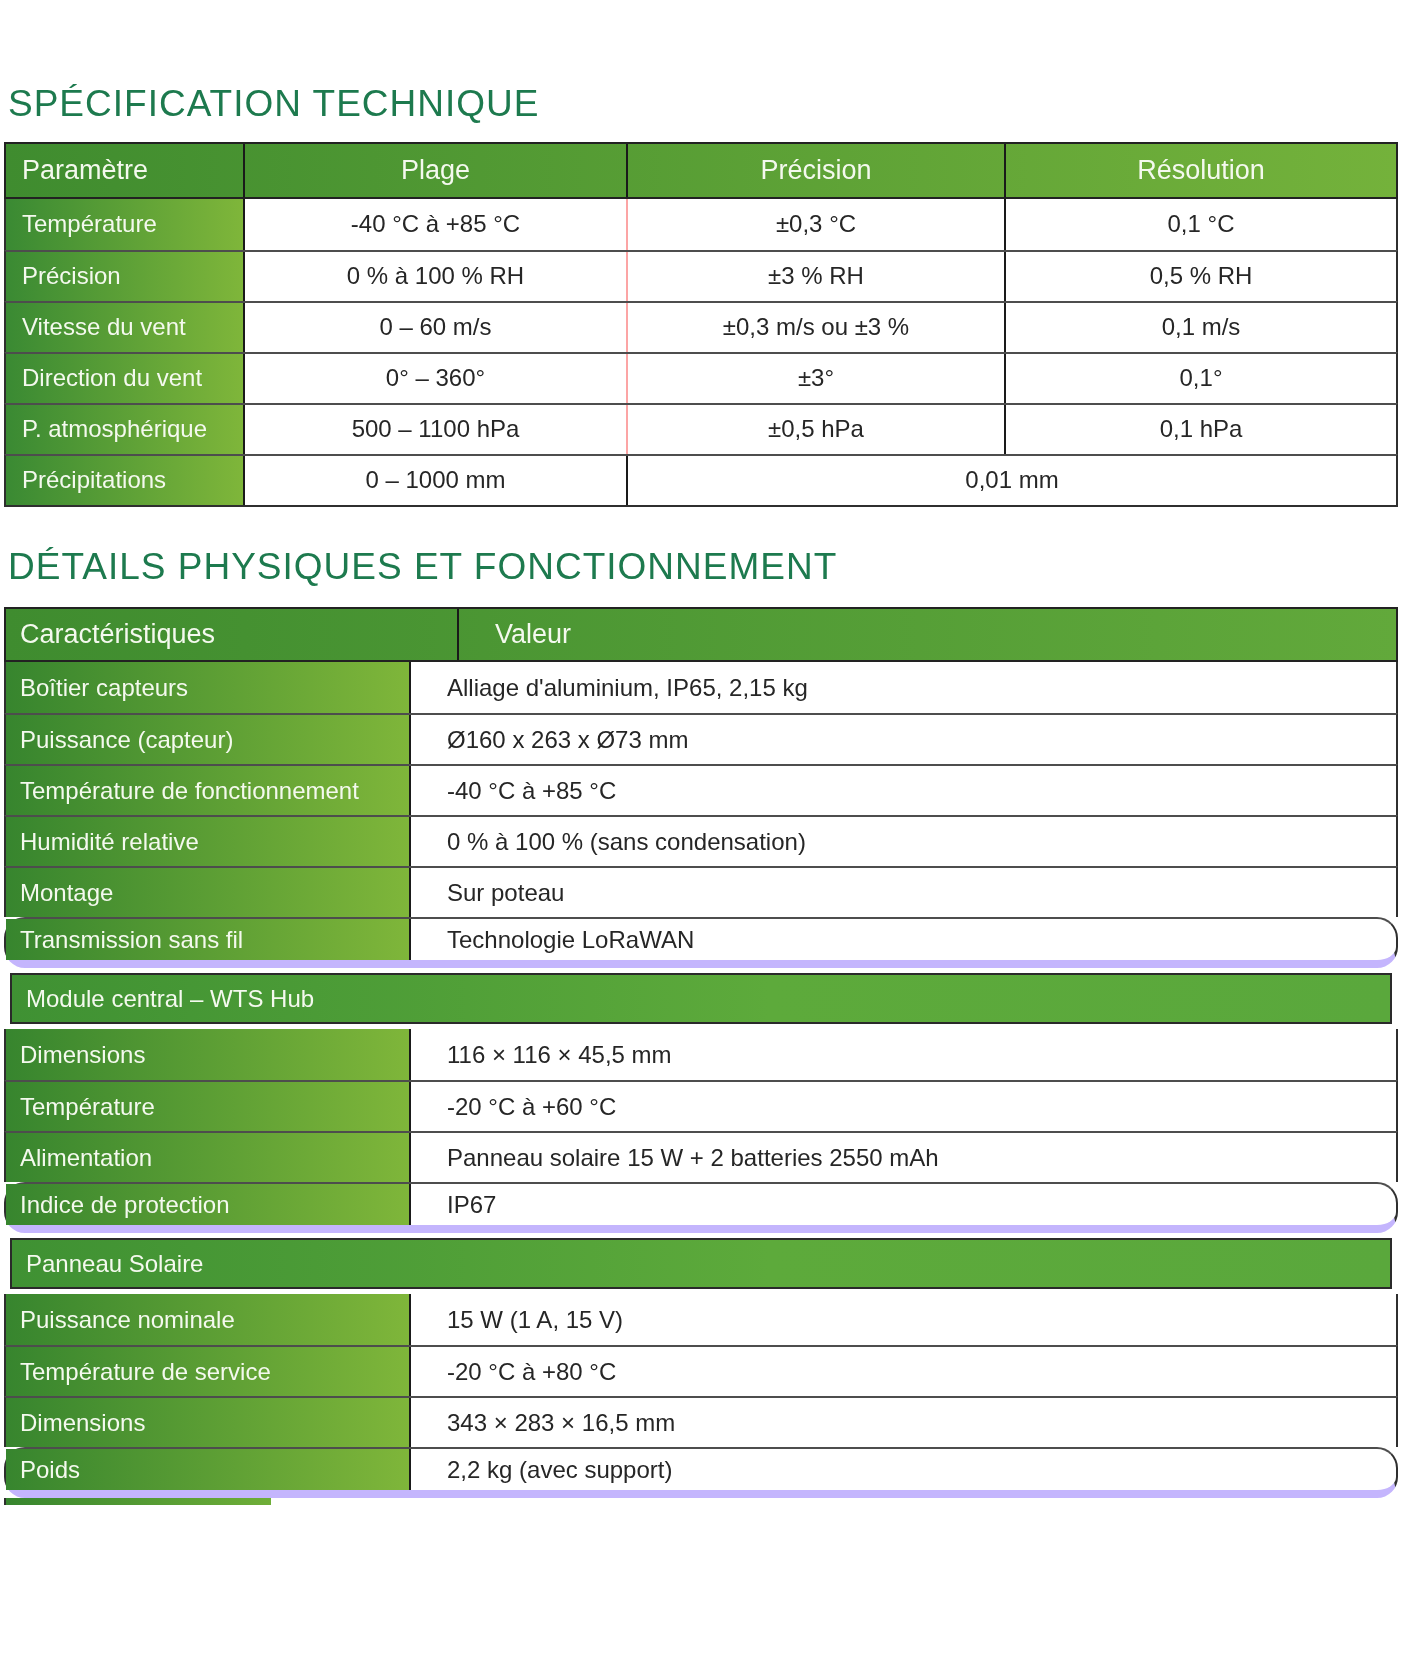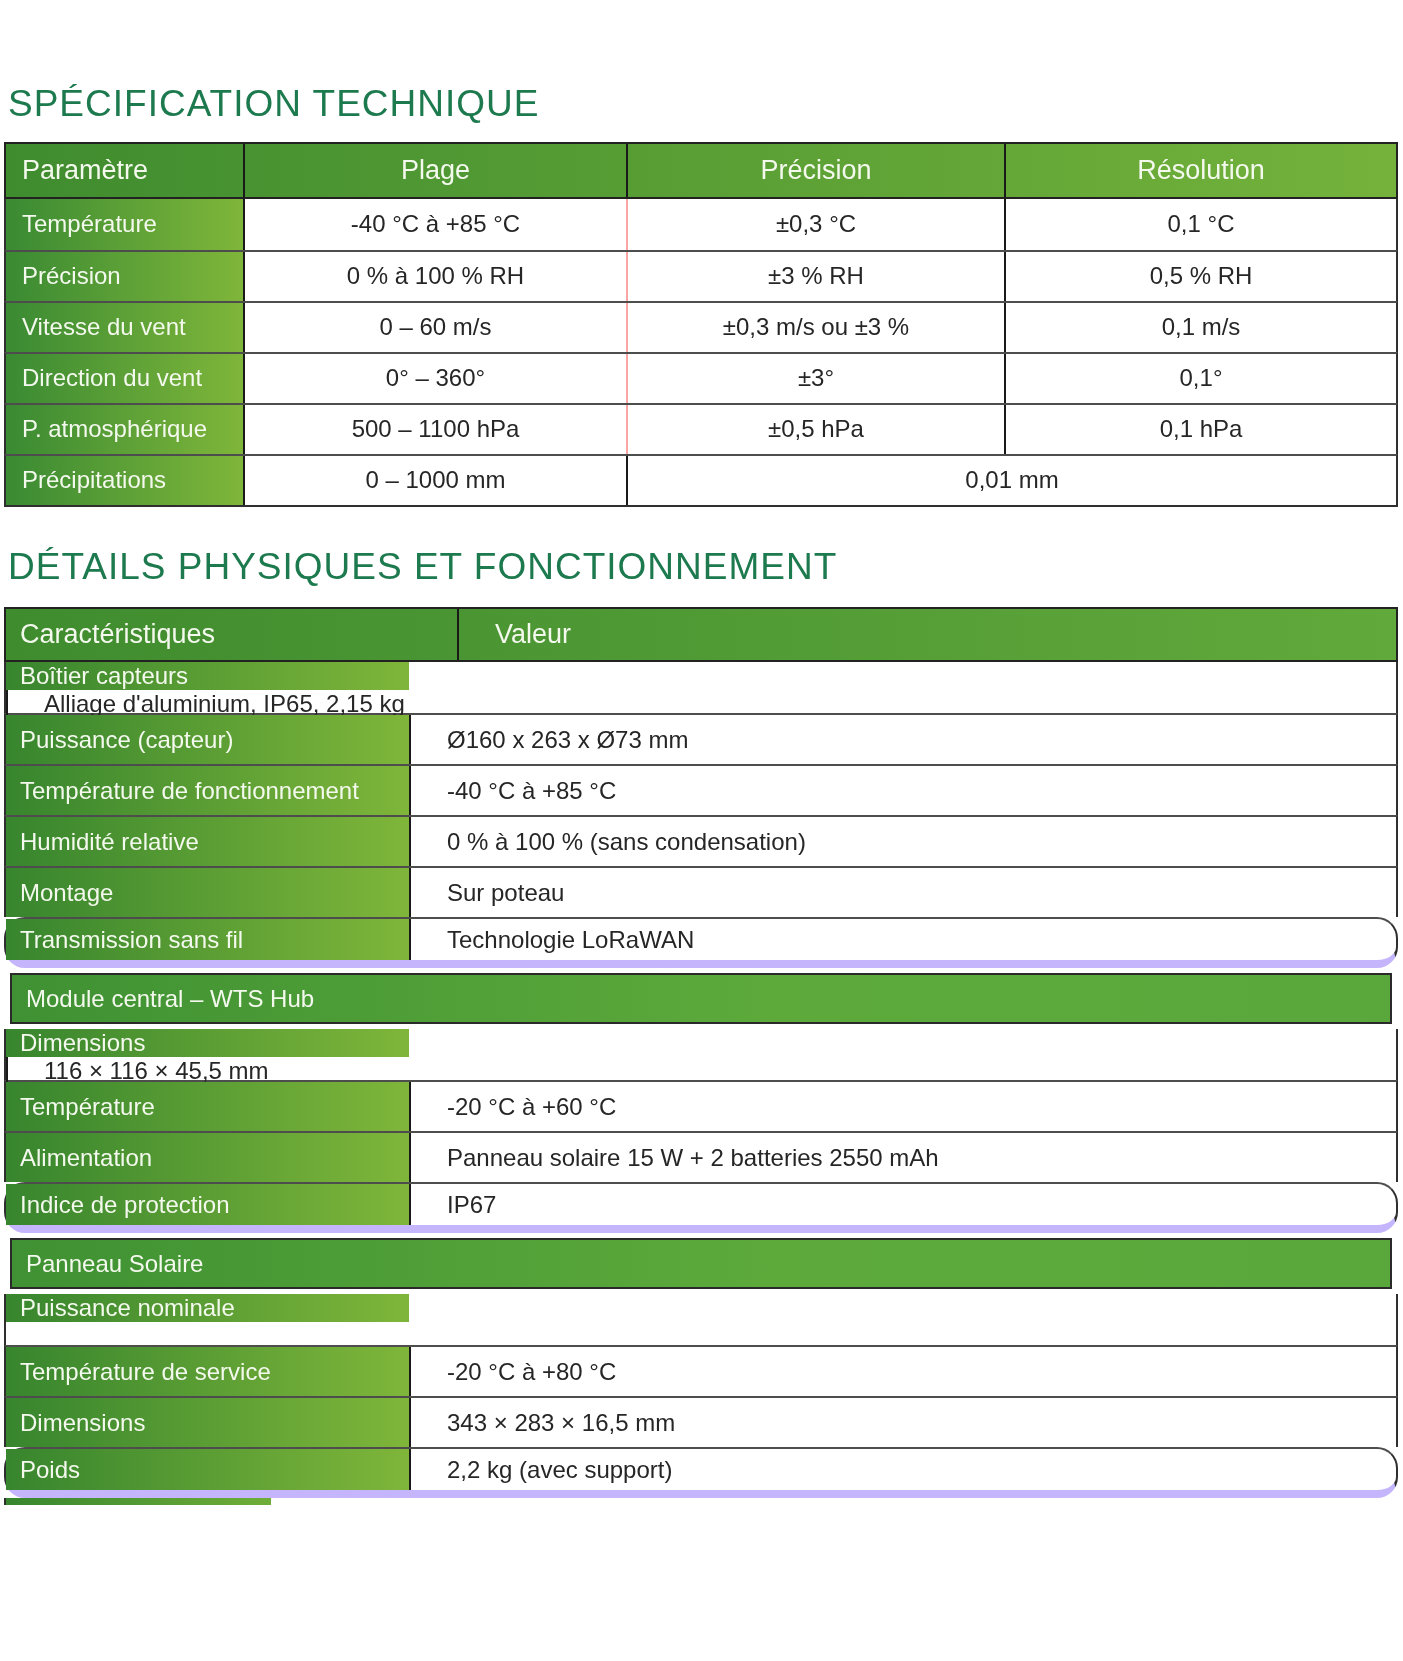--- a/index.html
+++ b/index.html
@@ -76,21 +76,21 @@
     display: flex;
     height: 51px;
     border-left: 2px solid #2f2f2f;
     border-right: 2px solid #2f2f2f;
     border-top: 2px solid #4d4d4d;
     box-sizing: border-box;
     background: #ffffff;
     font-size: 24px;
     font-weight: 500;
   }
-  .t2-row.first { border-top: none; flex-direction: column; }
+  .t2-row.first { border-top: none; }
   .t2-row.last { border-bottom: 8px solid #c4b5fd; border-radius: 21px; }
   .t2-label {
     width: 403px;
     padding-left: 14px;
     background: linear-gradient(90deg, #37852e 0%, #7fb63a 100%);
   }
   .t2-value { flex: 1; padding-left: 36px; border-left: 2px solid #1a1a1a; }
   .t2-header .h-left { width: 403px; padding-left: 14px; }
   .t2-header .h-right { flex: 1; padding-left: 36px; border-left: 2px solid #1a1a1a; margin-left: 48px; }
   .t2-section {
@@ -214,20 +214,21 @@
     </div>
     <div class="t2-row last">
       <div class="cell t2-label white-txt">Indice de protection</div>
       <div class="cell t2-value dark-txt">IP67</div>
     </div>
 
     <div class="t2-section white-txt">Panneau Solaire</div>
 
     <div class="t2-row first">
       <div class="cell t2-label white-txt">Puissance nominale</div>
+      <div class="cell t2-value dark-txt">15 W (1 A, 15 V)</div>
     </div>
     <div class="t2-row">
       <div class="cell t2-label white-txt">Température de service</div>
       <div class="cell t2-value dark-txt">-20 °C à +80 °C</div>
     </div>
     <div class="t2-row">
       <div class="cell t2-label white-txt">Dimensions</div>
       <div class="cell t2-value dark-txt">343 × 283 × 16,5 mm</div>
     </div>
     <div class="t2-row last">

